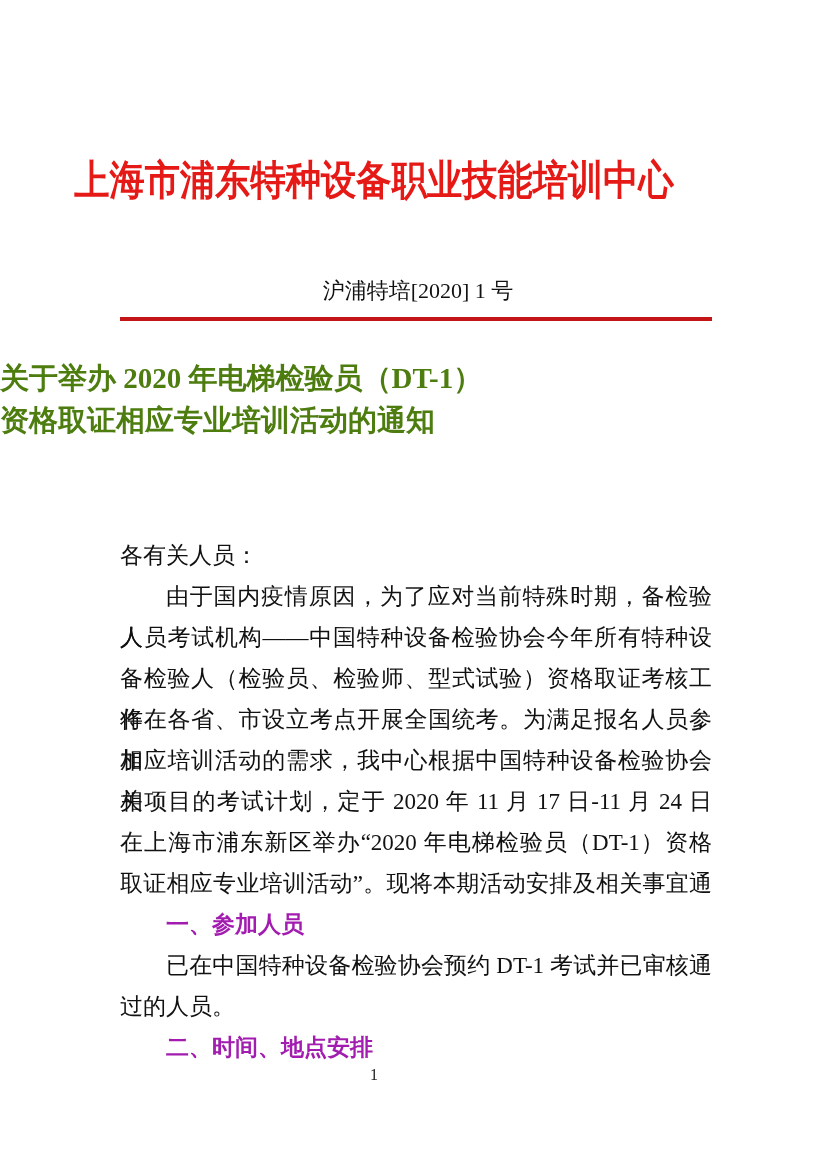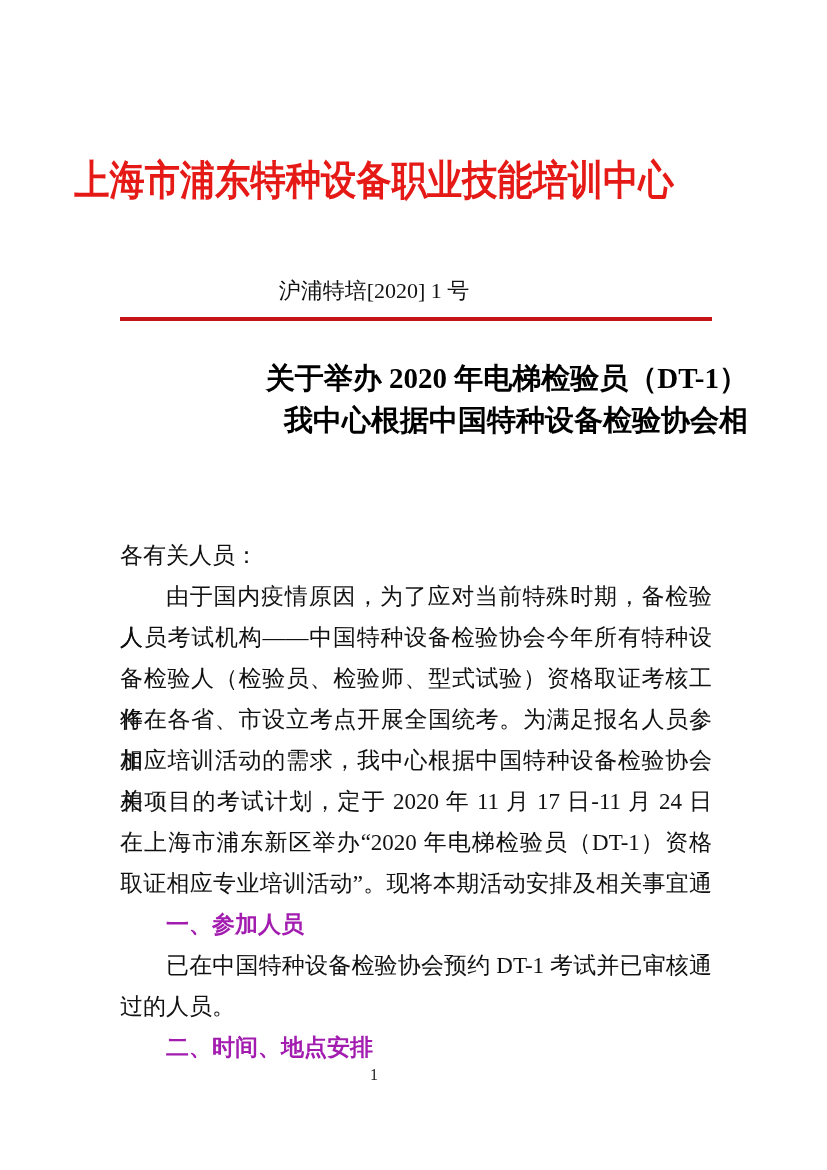--- a/index.html
+++ b/index.html
@@ -35,38 +35,39 @@
     white-space: nowrap;
   }
   .doc-number {
     position: absolute;
     top: 276px;
     left: 0;
     width: 100%;
     text-align: center;
     font-size: 22px;
     color: #111111;
+    padding-left: 44px;
   }
   .red-divider {
     position: absolute;
     top: 317px;
     left: 120px;
     width: 592px;
     height: 4px;
   }
   .doc-title {
     position: absolute;
     top: 357px;
     left: 0;
     width: 100%;
-    text-align: right;
+    text-align: left;
     font-size: 29px;
     font-weight: bold;
     line-height: 42px;
-    color: #000000;
+    color: #4d7c0f;
   }
   .body-text {
     position: absolute;
     top: 499px;
     left: 120px;
     width: 592px;
     font-size: 23px;
     line-height: 41px;
     color: #111111;
     margin-top: 36px;
@@ -106,21 +107,21 @@
 <div class="page">
 
   <div class="org-name" style="color: rgb(229, 26, 22);">上海市浦东特种设备职业技能培训中心</div>
 
   <div class="doc-number">沪浦特培[2020] 1 号</div>
 
   <div class="red-divider" style="background: rgb(195, 20, 24);"></div>
 
   <div class="doc-title">
     <div>关于举办 2020 年电梯检验员（DT-1）</div>
-    <div>我中心根据中国特种设备检验协会相</div>
+    <div>资格取证相应专业培训活动的通知</div>
   </div>
 
   <div class="body-text">
     <div class="l">各有关人员：</div>
     <div class="l ind just">由于国内疫情原因，为了应对当前特殊时期，备检验人</div>
     <div class="l just">人员考试机构——中国特种设备检验协会今年所有特种设</div>
     <div class="l just">备检验人（检验员、检验师、型式试验）资格取证考核工作，</div>
     <div class="l just">将在各省、市设立考点开展全国统考。为满足报名人员参加</div>
     <div class="l just">相应培训活动的需求，我中心根据中国特种设备检验协会相</div>
     <div class="l just">关项目的考试计划，定于 2020 年 11 月 17 日-11 月 24 日</div>

